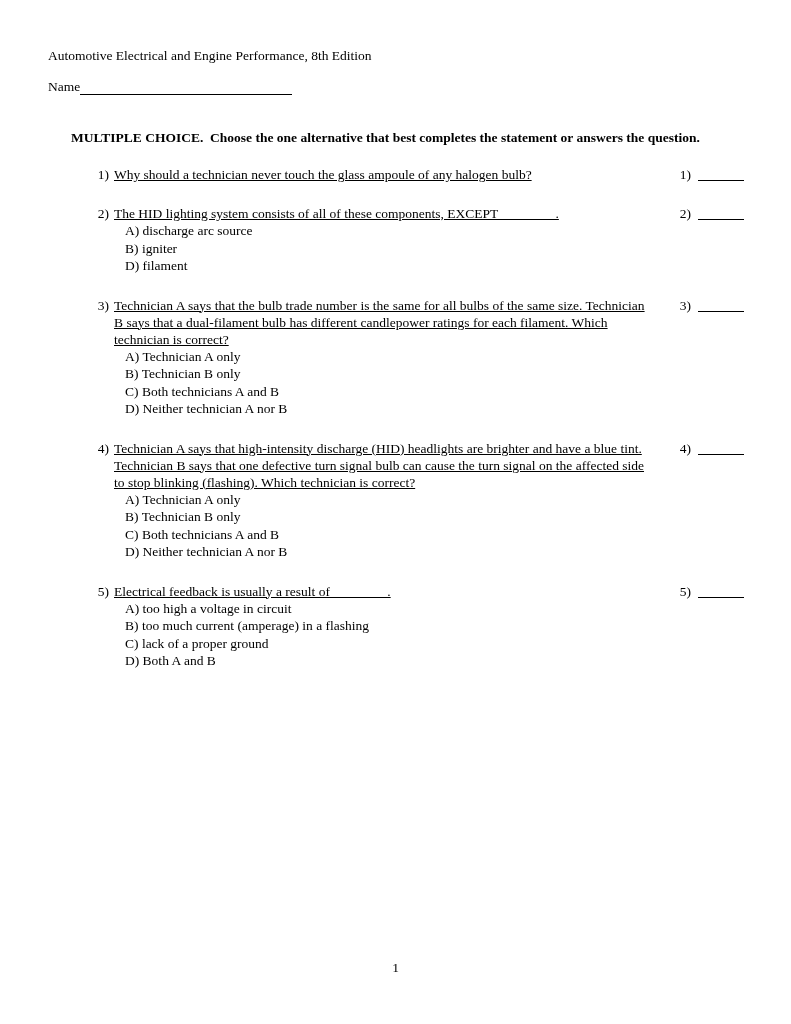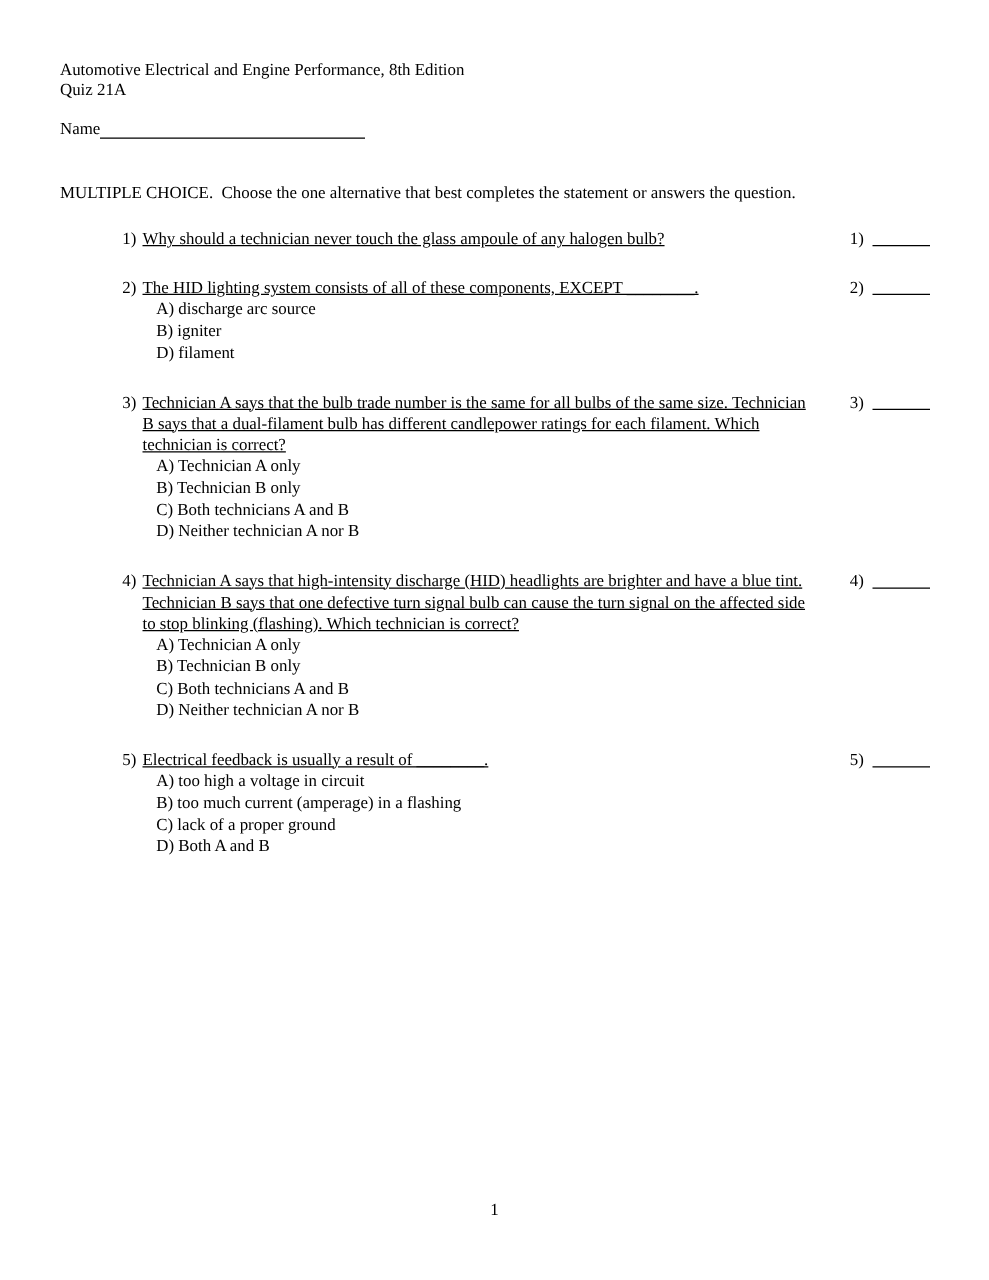--- a/index.html
+++ b/index.html
@@ -27,23 +27,24 @@
     align-items: center;
   }
   .name-line {
     display: inline-block;
     width: 212px;
     border-bottom: 1px solid #000;
     height: 15px;
   }
   .instructions {
     margin-top: 34px;
-    font-weight: normal;
+    font-weight: bold;
     white-space: pre-wrap;
     line-height: 17px;
+    margin-left: 23px;
   }
   #questions-container { margin-top: 20px; }
   .question {
     display: flex;
     margin-left: 44px;
     margin-bottom: 22px;
   }
   .q-main { flex: 1; min-width: 0; }
   .q-line { display: flex; }
   .q-num {
@@ -78,21 +79,20 @@
     text-align: center;
   }
 </style>
 </head>
 <body>
 
 <div class="page">
 
   <div class="header">
     <div class="header-line">Automotive Electrical and Engine Performance, 8th Edition</div>
-    <div class="header-line">Quiz 21A</div>
   </div>
 
   <div class="name-row">
     <span>Name</span>
       <span class="name-line"></span>
   </div>
 
   <div class="instructions">MULTIPLE CHOICE.  Choose the one alternative that best completes the statement or answers the question.</div>
 
   <div id="questions-container">

